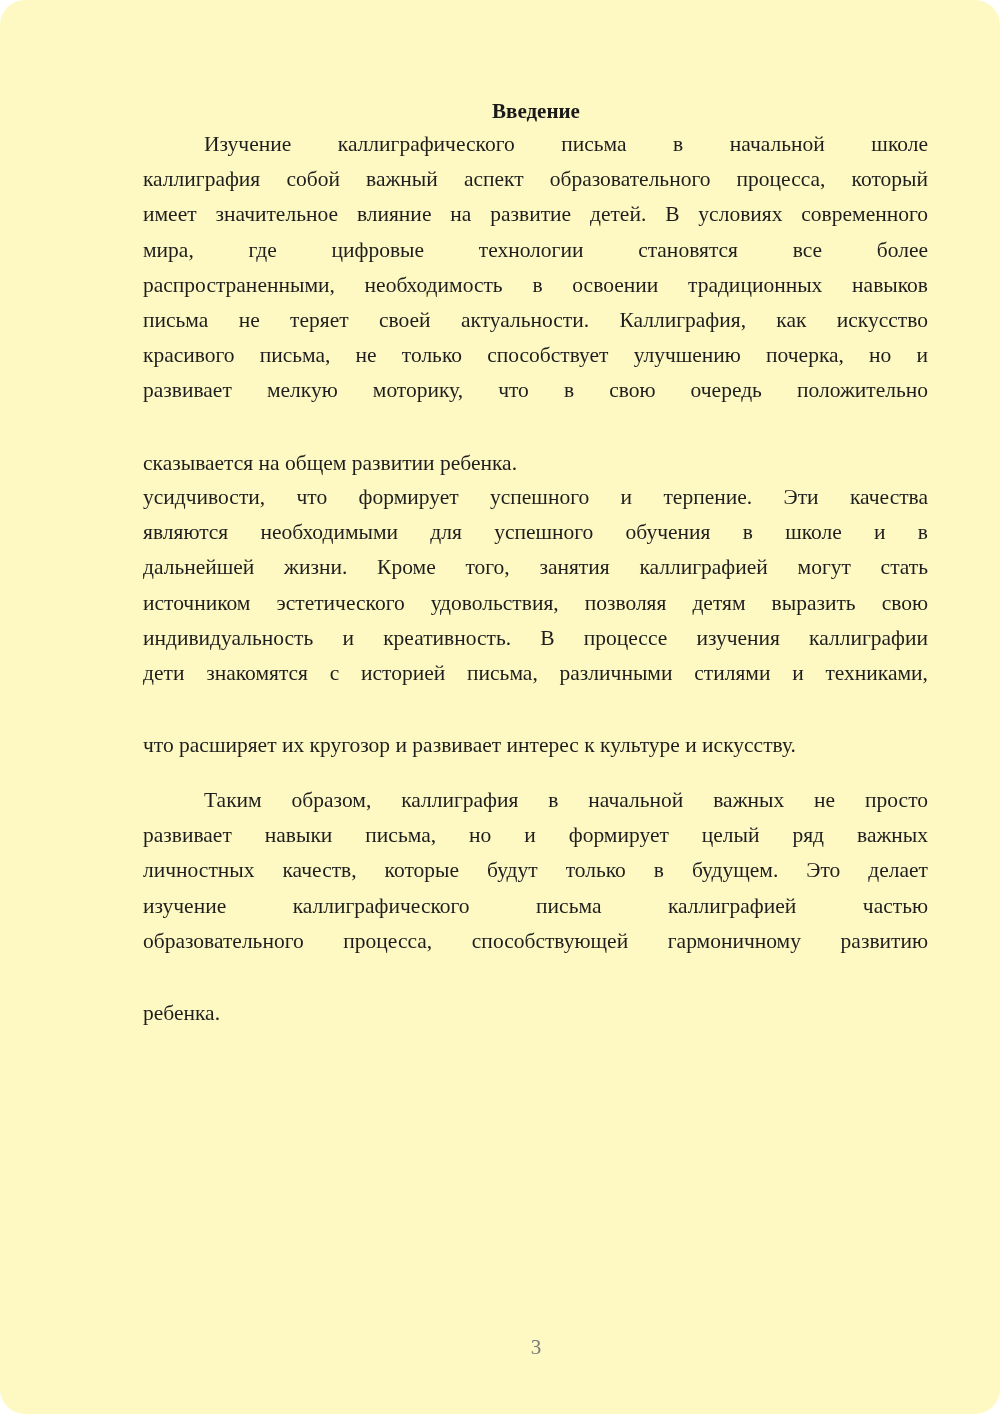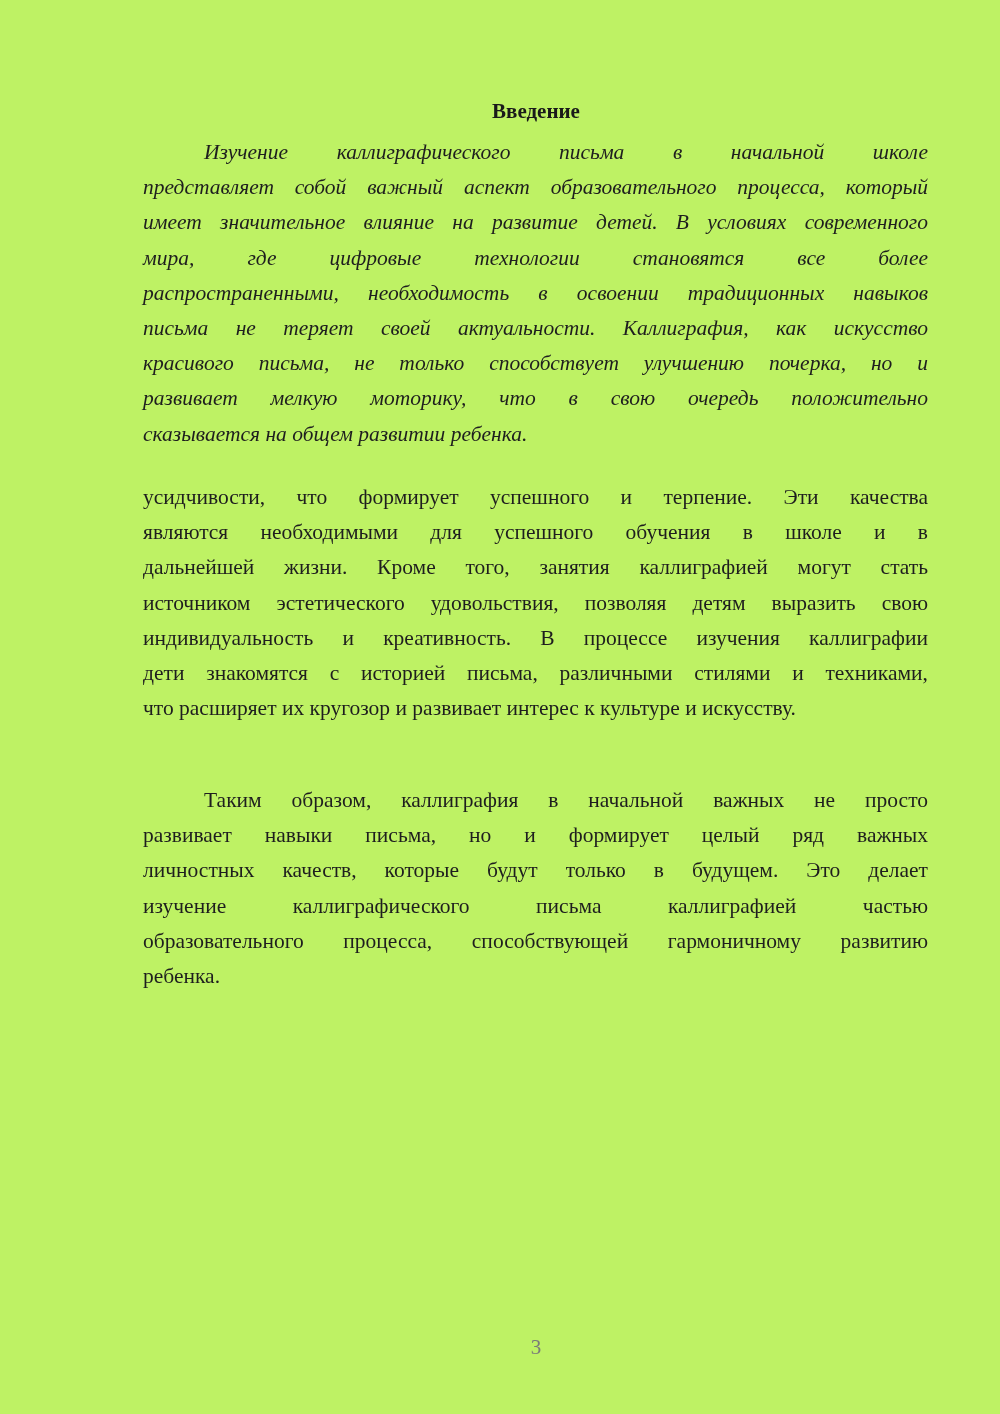--- a/index.html
+++ b/index.html
@@ -12,21 +12,22 @@
       height: 1414px;
       position: relative;
       overflow: hidden;
       font-family: "Liberation Serif", "DejaVu Serif", serif;
       color: #1a1a1a;
     }
     .page {
       position: absolute;
       left: 0; top: 0;
       width: 1000px; height: 1414px;
-      background: #bef264;
+      background: #fef9c3;
+      border-radius: 25px;
     }
     .title {
       position: absolute;
       top: 98px;
       left: 0;
       width: 1072px;
       text-align: center;
       font-weight: bold;
       font-size: 21px;
       line-height: 26px;
@@ -55,22 +56,23 @@
       padding-left: 61px;
     }
     .line-inner {
       display: block;
       white-space: normal;
       text-align: justify;
       text-align-last: justify;
     }
     .line.last .line-inner {
       text-align-last: left;
+      margin-top: 37px;
     }
-    #p1 { top: 135px; font-style: italic; }
+    #p1 { top: 127px; }
     #p2 { top: 480px; }
     #p3 { top: 783px; }
     .page-number {
       position: absolute;
       top: 1335px;
       left: 0;
       width: 1072px;
       text-align: center;
       font-size: 21px;
       color: #7a7a7a;
@@ -81,21 +83,21 @@
 
 <div class="page">
 
   <h1 class="title" style="margin:0;">Введение</h1>
 
   <div class="para" id="p1">
     <span class="line indent">
         <span class="line-inner">Изучение каллиграфического письма в начальной школе</span>
       </span>
     <span class="line">
-        <span class="line-inner">представляет собой важный аспект образовательного процесса, который</span>
+        <span class="line-inner">каллиграфия собой важный аспект образовательного процесса, который</span>
       </span>
     <span class="line">
         <span class="line-inner">имеет значительное влияние на развитие детей. В условиях современного</span>
       </span>
     <span class="line">
         <span class="line-inner">мира, где цифровые технологии становятся все более</span>
       </span>
     <span class="line">
         <span class="line-inner">распространенными, необходимость в освоении традиционных навыков</span>
       </span>

